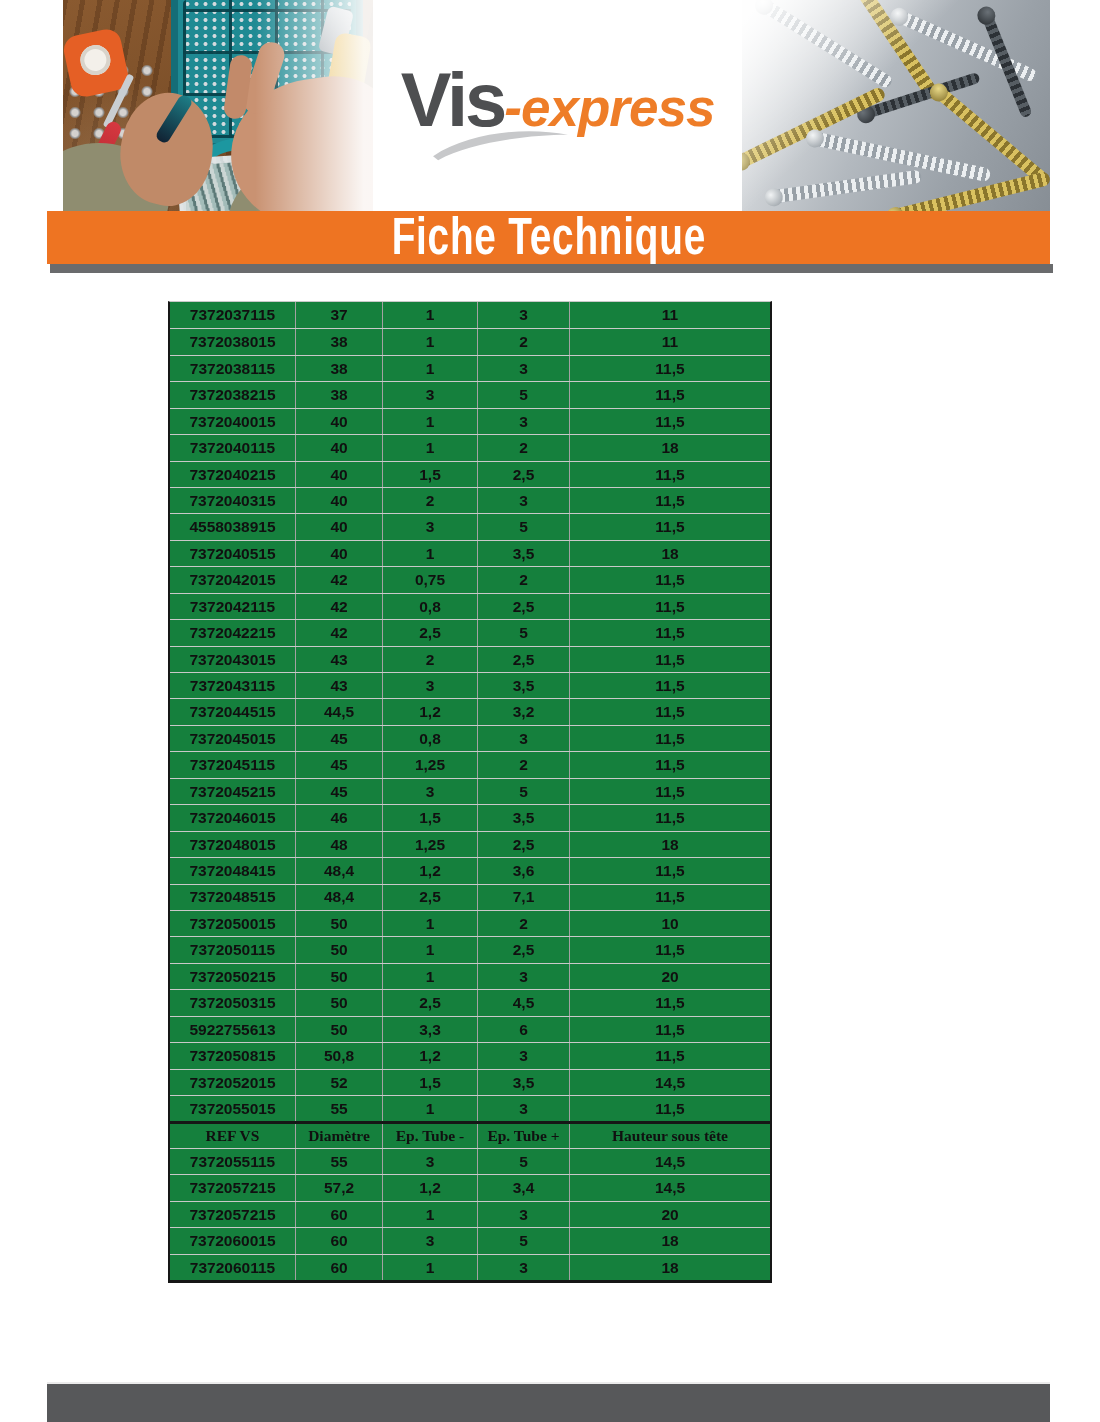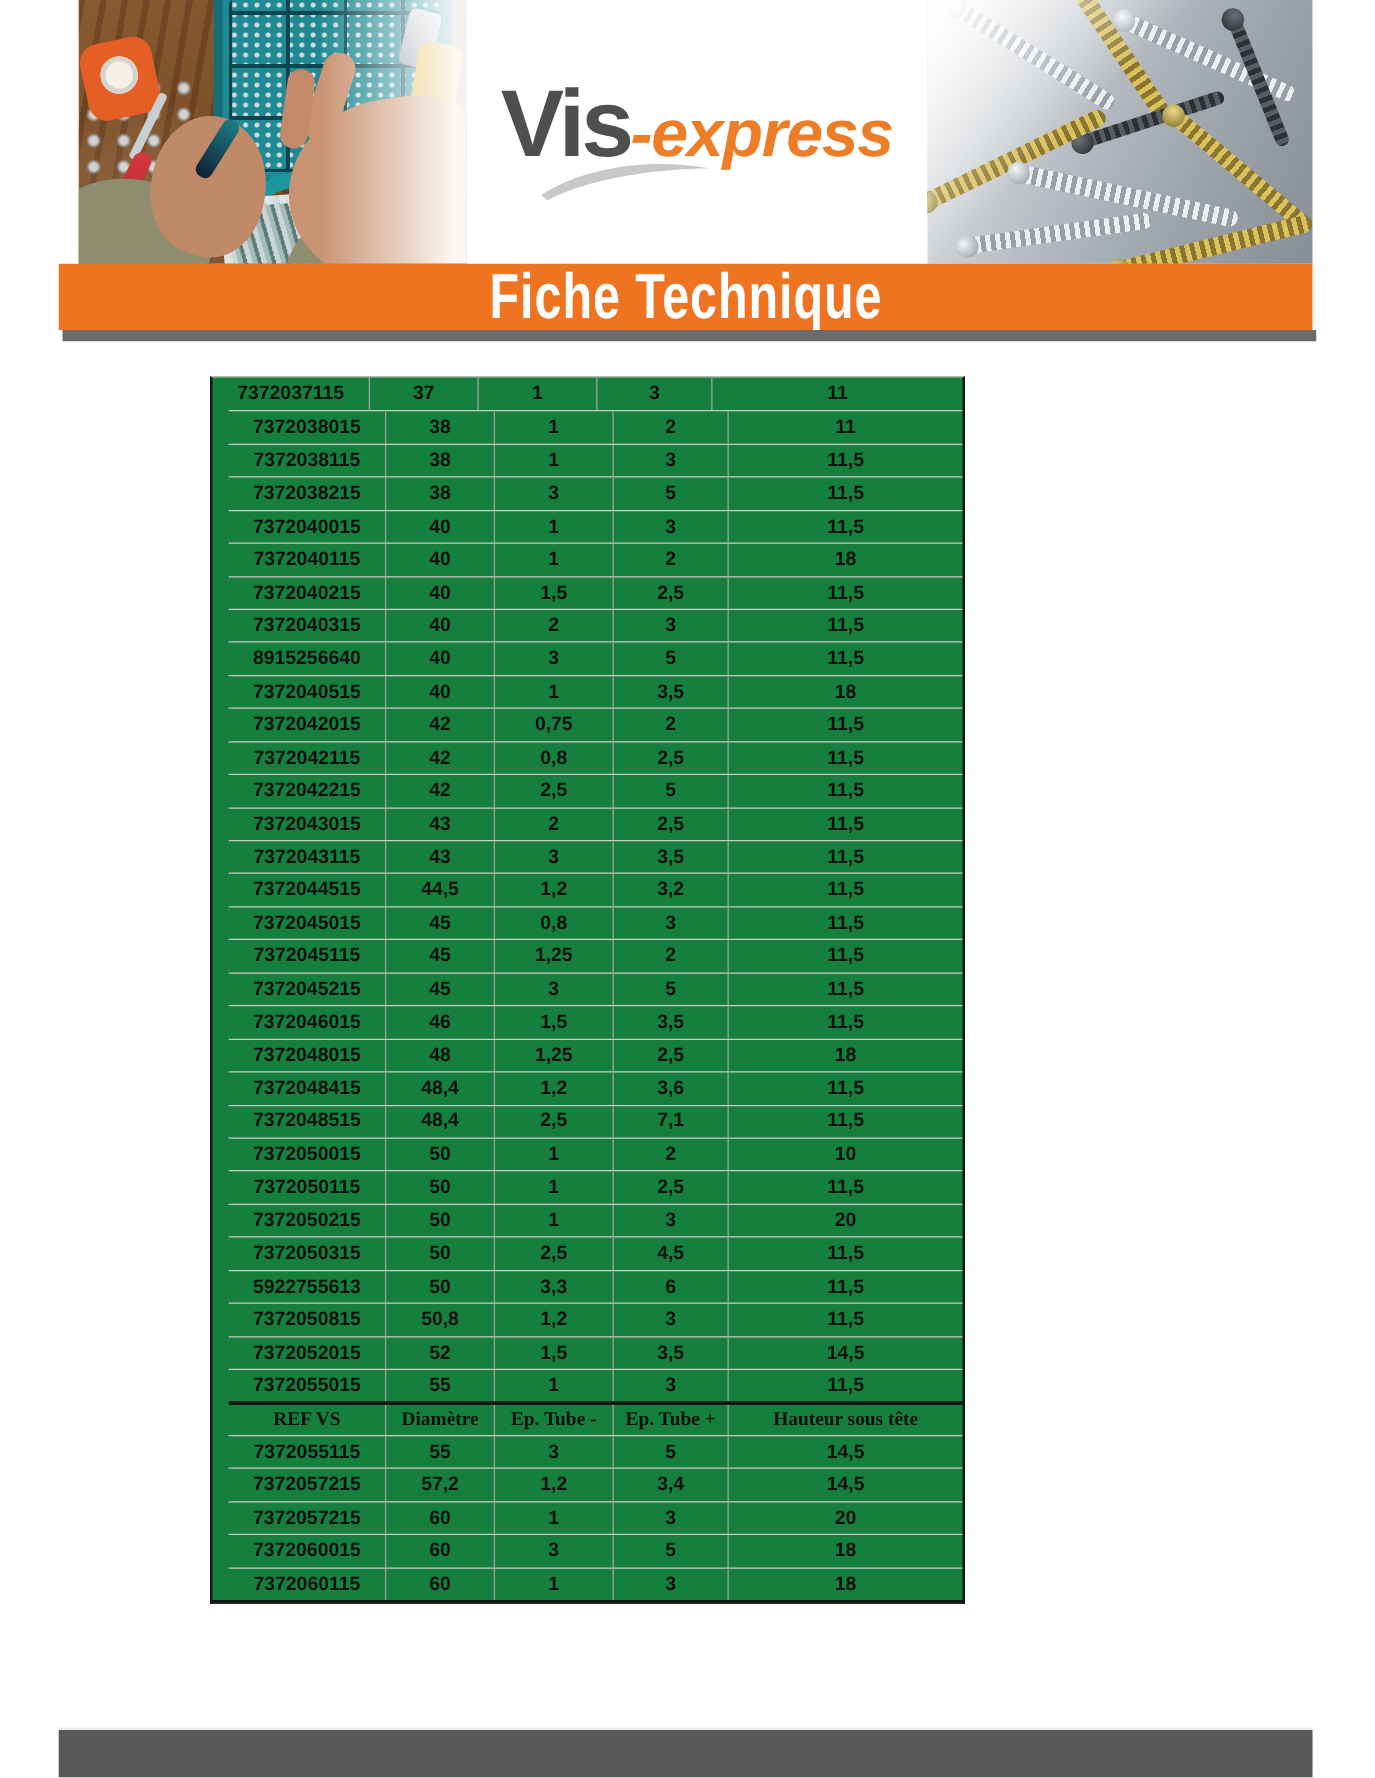--- a/index.html
+++ b/index.html
@@ -88,21 +88,21 @@
     display:flex;align-items:flex-start;justify-content:center;}
   .title-text{color:#ffffff;font-weight:bold;font-size:51px;transform:scaleX(.76);letter-spacing:1px;line-height:1;}
   .title-underbar{position:absolute;left:50px;top:264px;width:1003px;height:9px;background:var(--underbar);}
 
   
   .spec-table{position:absolute;left:168px;top:301px;width:604px;height:982px;background:#15803d;
     display:grid;grid-template-rows:repeat(37,1fr);
     border-left:2px solid var(--grid-dark);border-right:2px solid var(--grid-dark);
     border-top:1px solid var(--grid-light);border-bottom:3px solid var(--grid-dark);}
   .trow{display:grid;grid-template-columns:126px 87px 95px 92px 1fr;}
-  .trow + .trow{border-top:1px solid var(--grid-light);margin-left:13px;}
+  .trow + .trow{border-top:1px solid var(--grid-light);}
   .trow.thead{border-top:3px solid var(--grid-dark);font-family:Liberation Serif, serif;}
   .tcell{display:flex;align-items:center;justify-content:center;
     font-weight:bold;font-size:15.5px;color:#101010;border-right:1.5px solid var(--grid-vert);line-height:1;}
   .tcell:last-child{border-right:none;}
 
   
   .footer-bar{position:absolute;left:47px;top:1384px;width:1003px;height:38px;background:var(--footer);box-shadow:0 -2px 0 rgba(0,0,0,.08);}
 </style>
 </head>
 <body>
@@ -213,21 +213,21 @@
       <div class="tcell">11,5</div>
     </div>
     <div class="trow">
       <div class="tcell">7372040315</div>
       <div class="tcell">40</div>
       <div class="tcell">2</div>
       <div class="tcell">3</div>
       <div class="tcell">11,5</div>
     </div>
     <div class="trow">
-      <div class="tcell">8915256640</div>
+      <div class="tcell">4558038915</div>
       <div class="tcell">40</div>
       <div class="tcell">3</div>
       <div class="tcell">5</div>
       <div class="tcell">11,5</div>
     </div>
     <div class="trow">
       <div class="tcell">7372040515</div>
       <div class="tcell">40</div>
       <div class="tcell">1</div>
       <div class="tcell">3,5</div>

